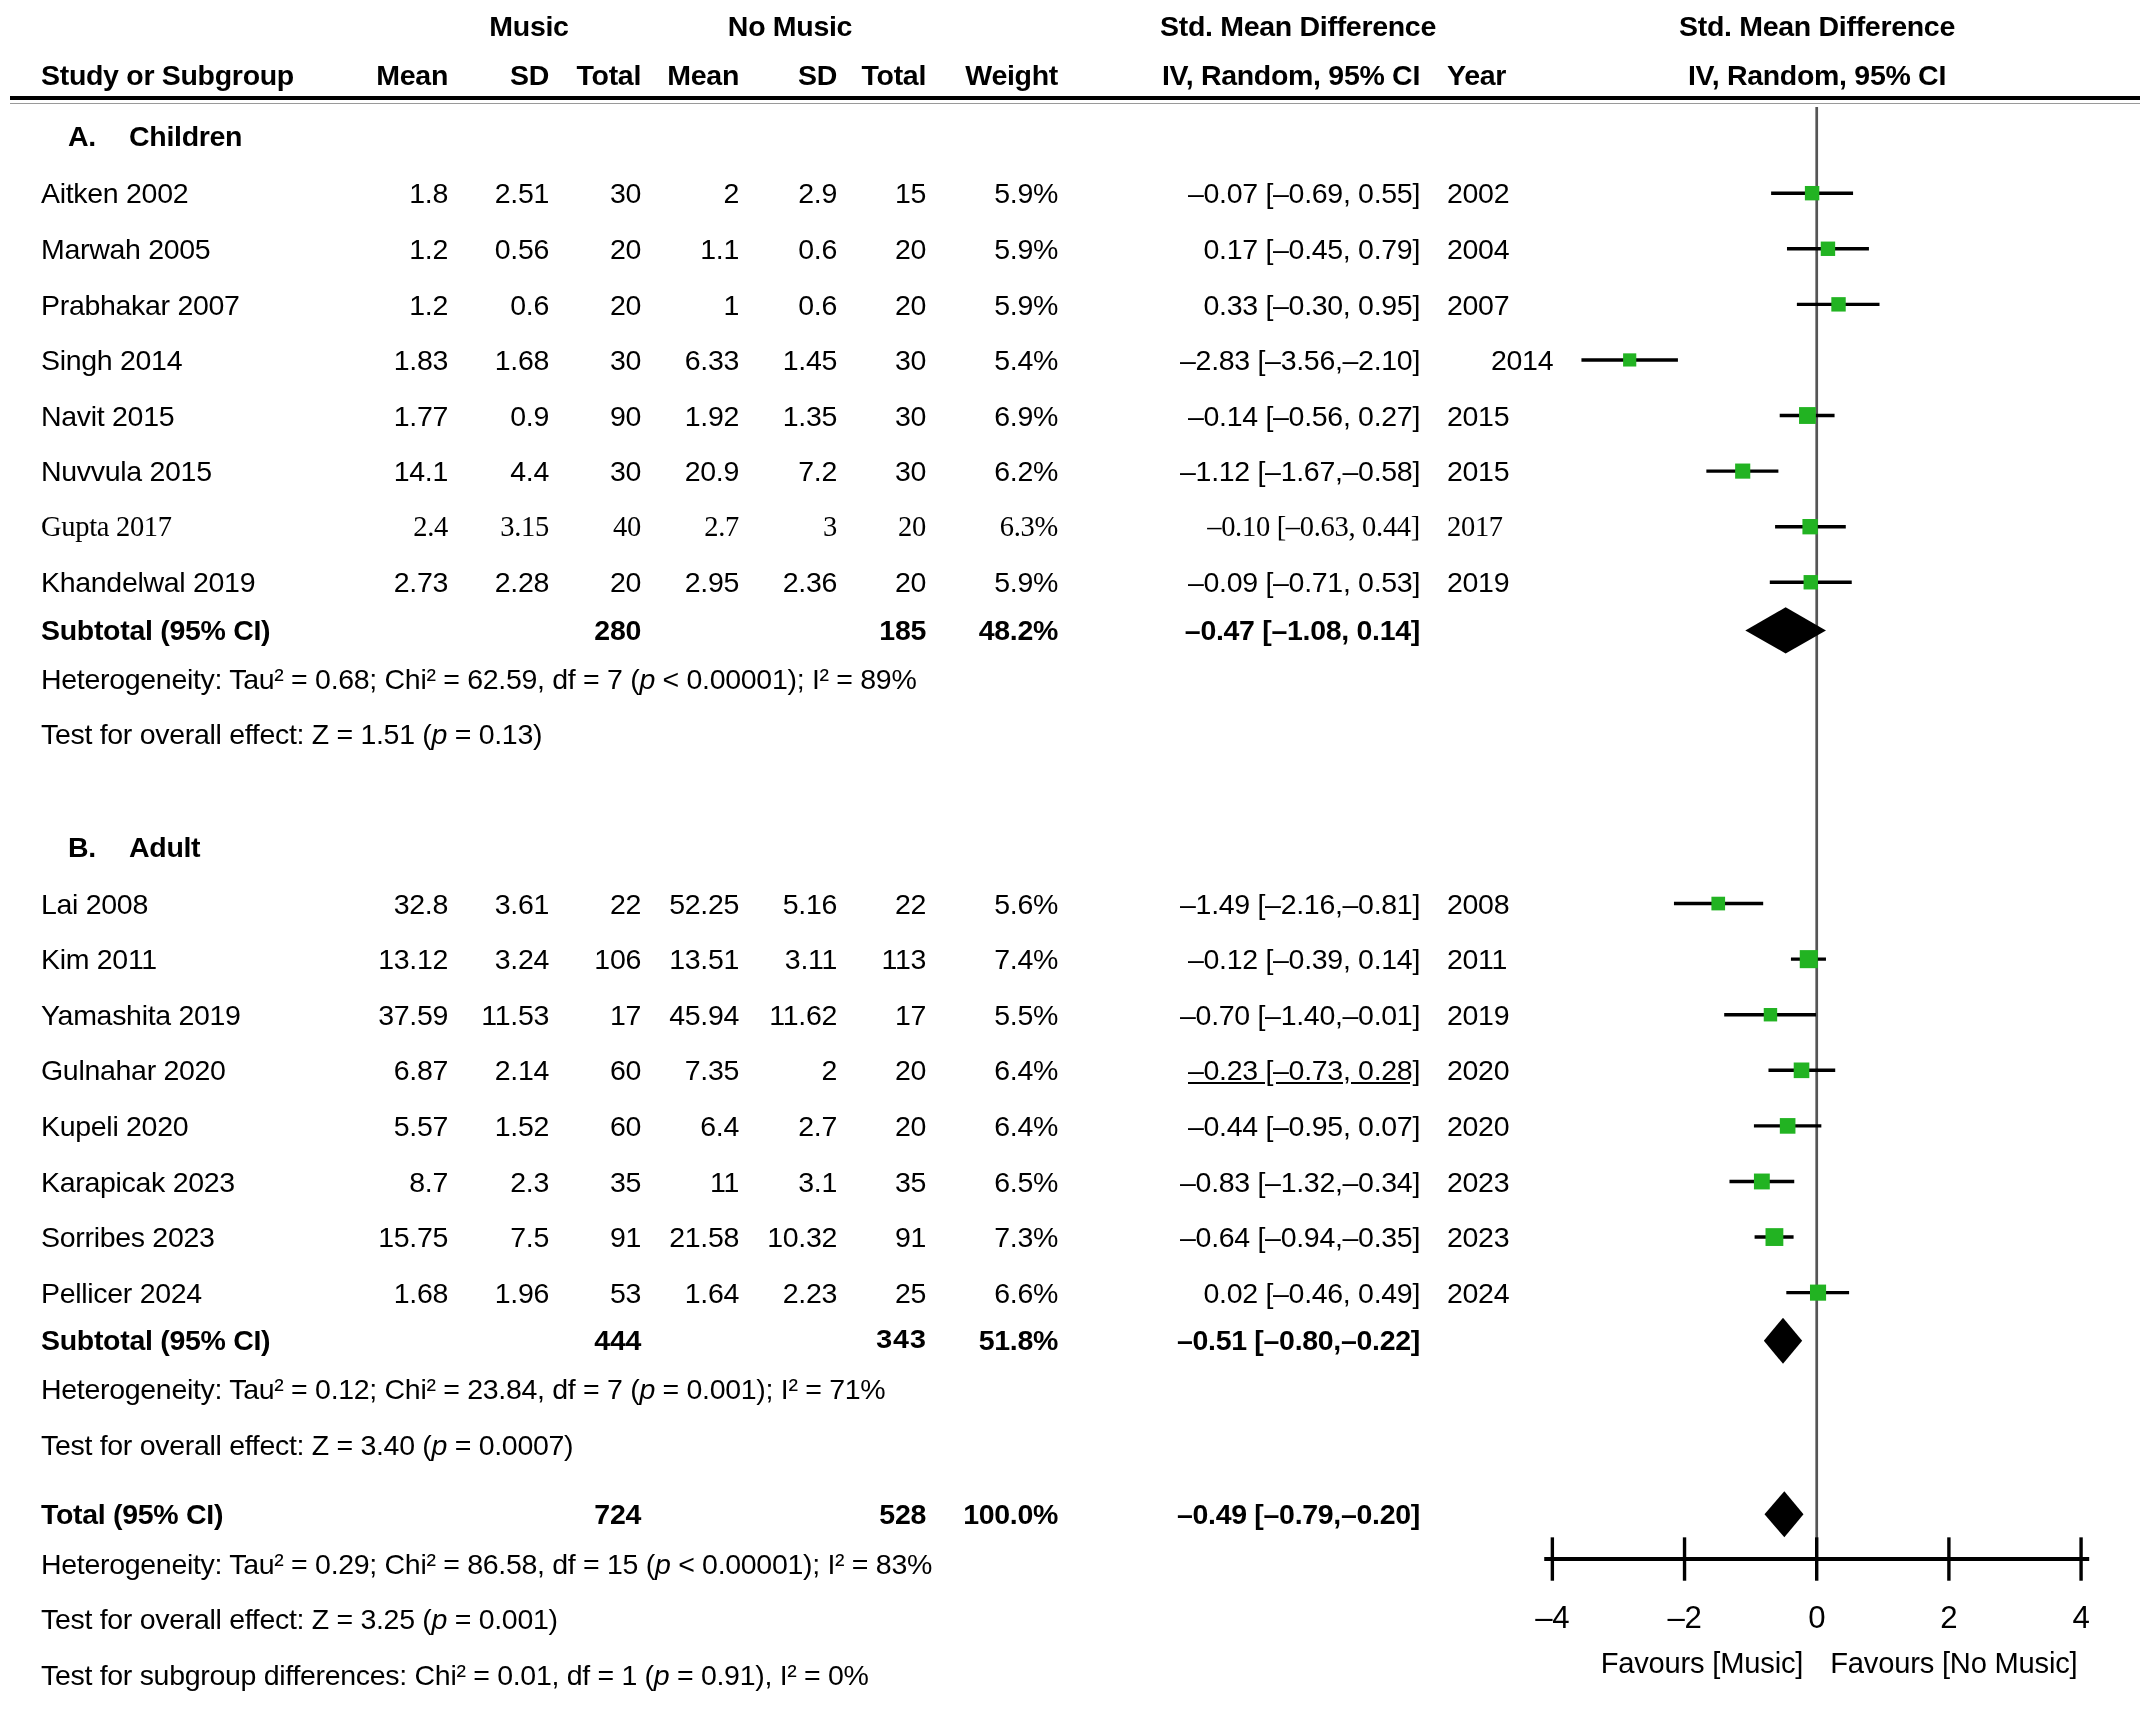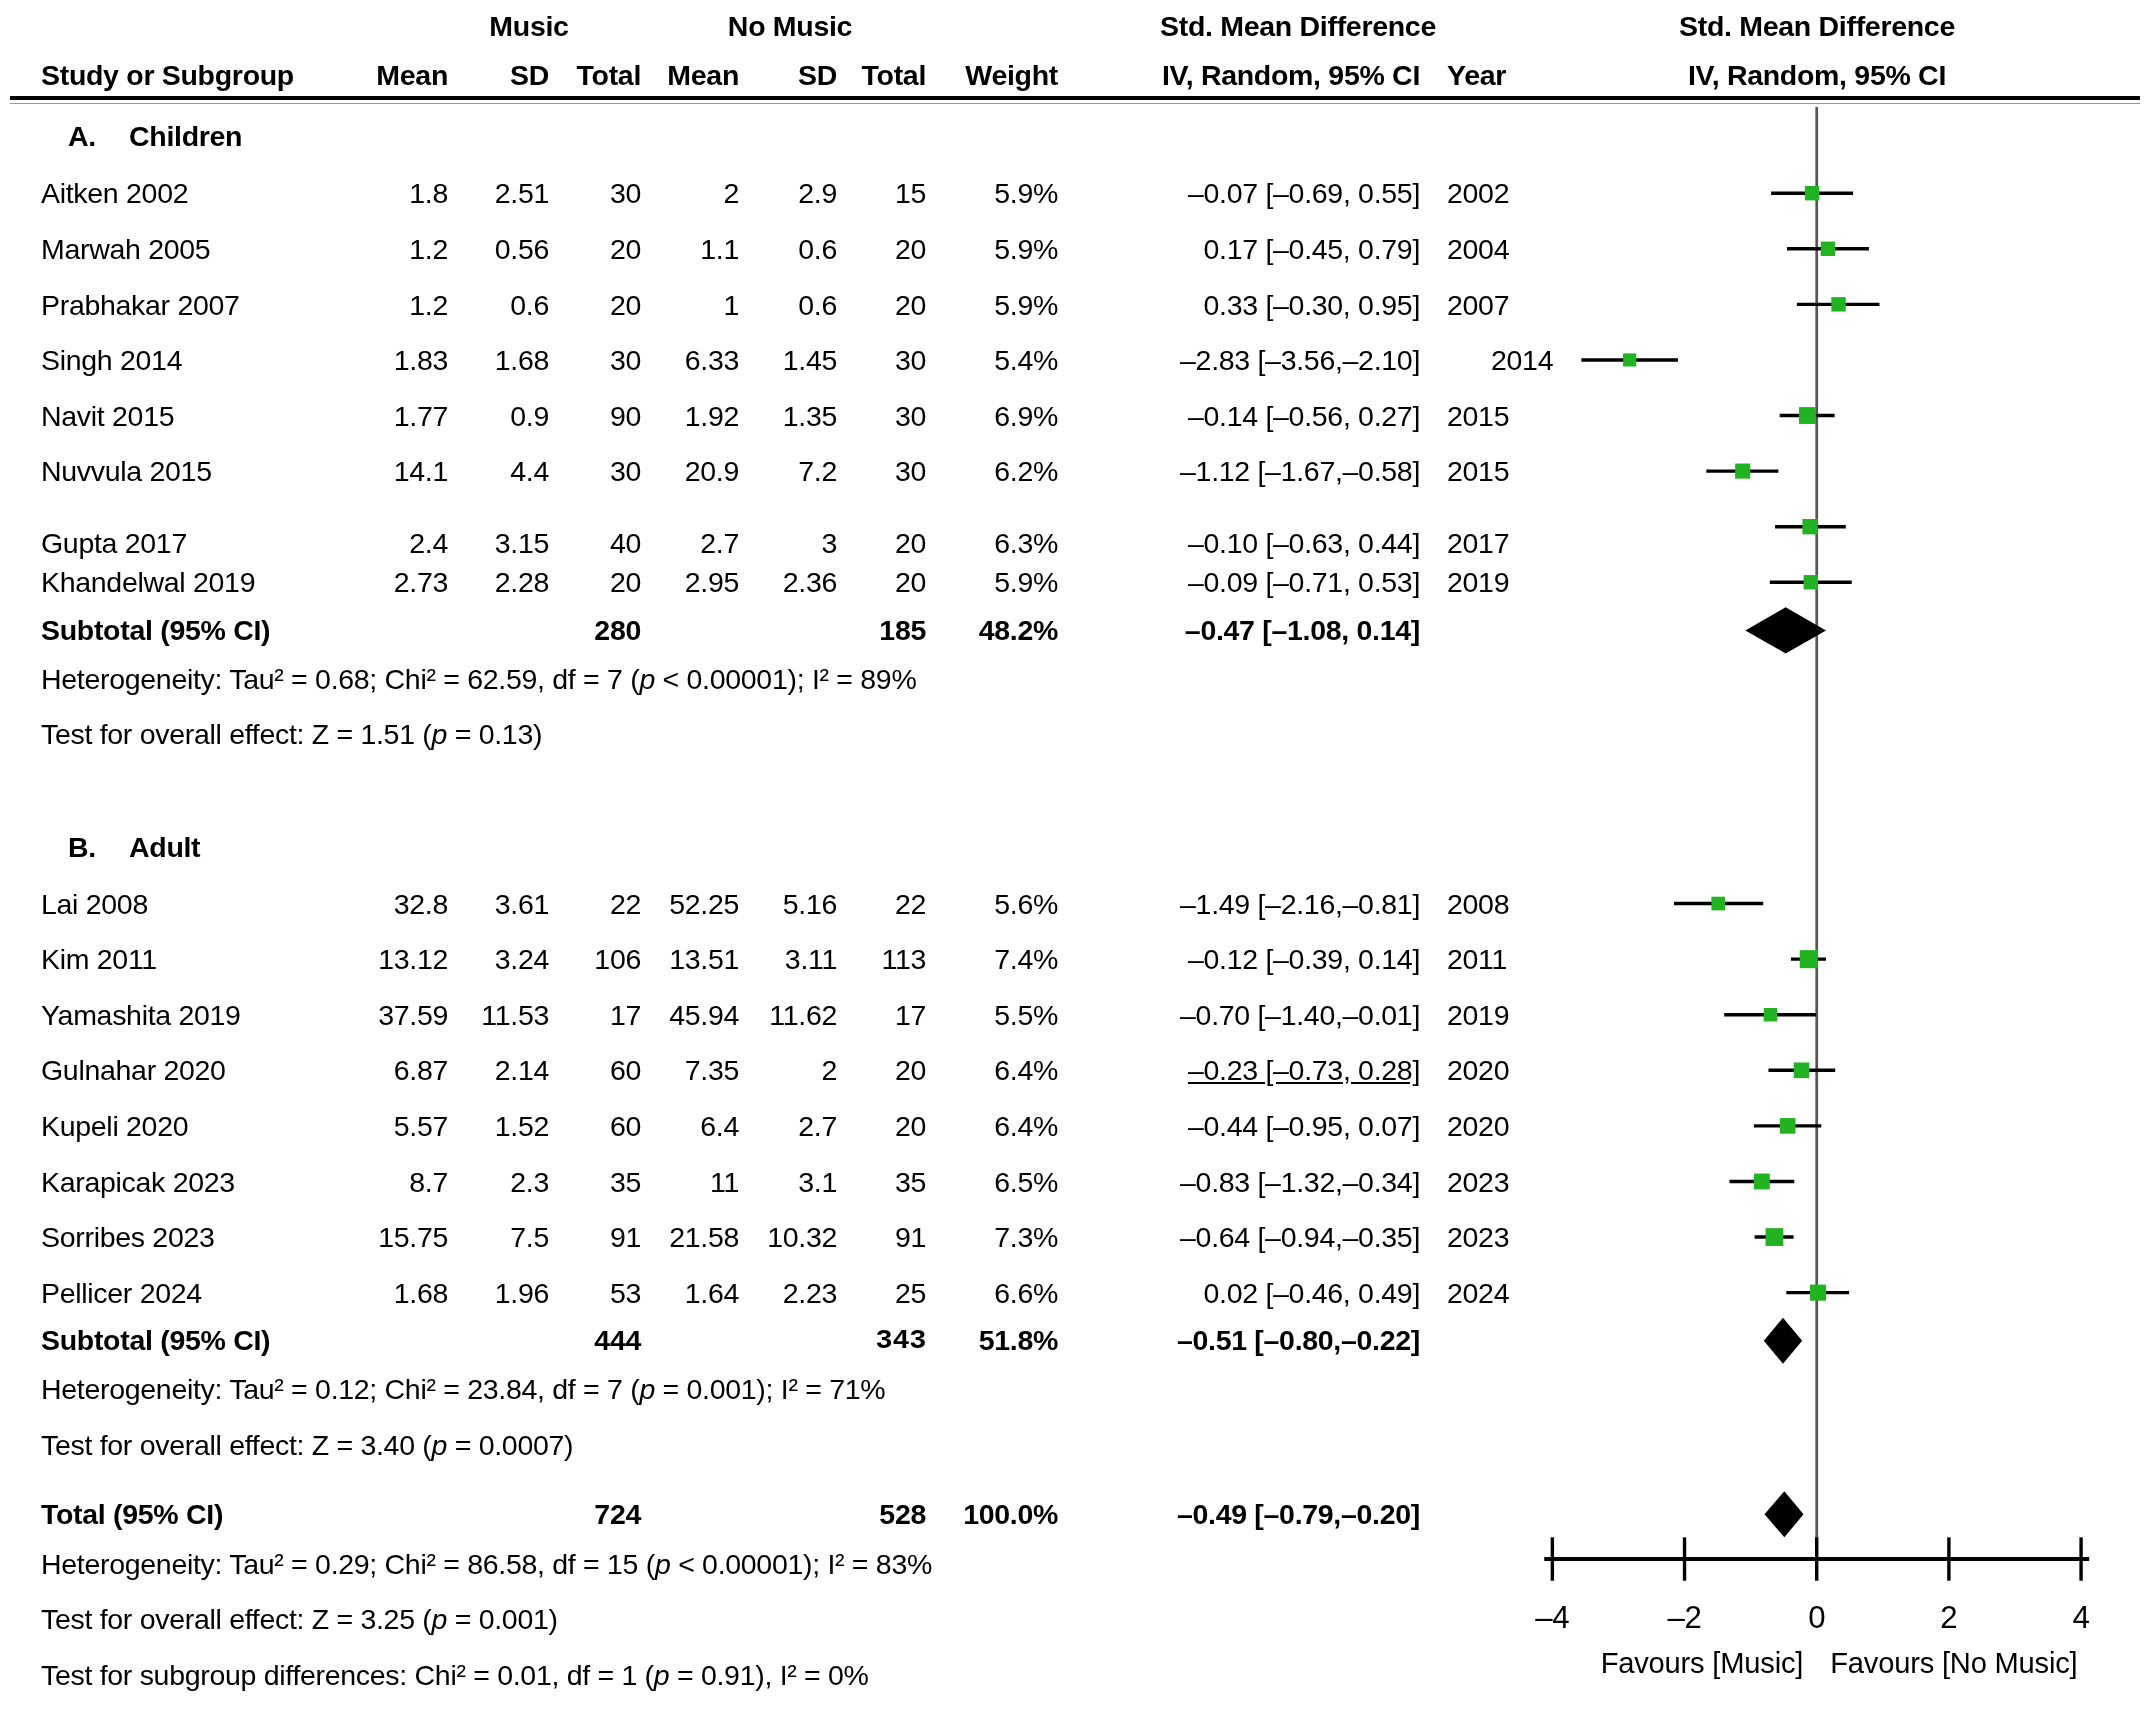--- a/index.html
+++ b/index.html
@@ -125,21 +125,21 @@
         <span class="cell" style="right: 1703px;">14.1</span>
         <span class="cell" style="right: 1602px;">4.4</span>
         <span class="cell" style="right: 1510px;">30</span>
         <span class="cell" style="right: 1412px;">20.9</span>
         <span class="cell" style="right: 1314px;">7.2</span>
         <span class="cell" style="right: 1225px;">30</span>
         <span class="cell" style="right: 1093px;">6.2%</span>
         <span class="cell" style="right: 731px;">–1.12 [–1.67,–0.58]</span>
         <span class="cell" style="left: 1447px;">2015</span>
       </div>
-      <div class="row" style="top: 515px; height: 56px; line-height: 56px;">
+      <div class="row" style="top: 499px; height: 56px; line-height: 56px; font-family: Liberation Serif, serif;">
         <span class="cell" style="left: 41px;">Gupta 2017</span>
         <span class="cell" style="right: 1703px;">2.4</span>
         <span class="cell" style="right: 1602px;">3.15</span>
         <span class="cell" style="right: 1510px;">40</span>
         <span class="cell" style="right: 1412px;">2.7</span>
         <span class="cell" style="right: 1314px;">3</span>
         <span class="cell" style="right: 1225px;">20</span>
         <span class="cell" style="right: 1093px;">6.3%</span>
         <span class="cell" style="right: 731px;">–0.10 [–0.63, 0.44]</span>
         <span class="cell" style="left: 1447px;">2017</span>

